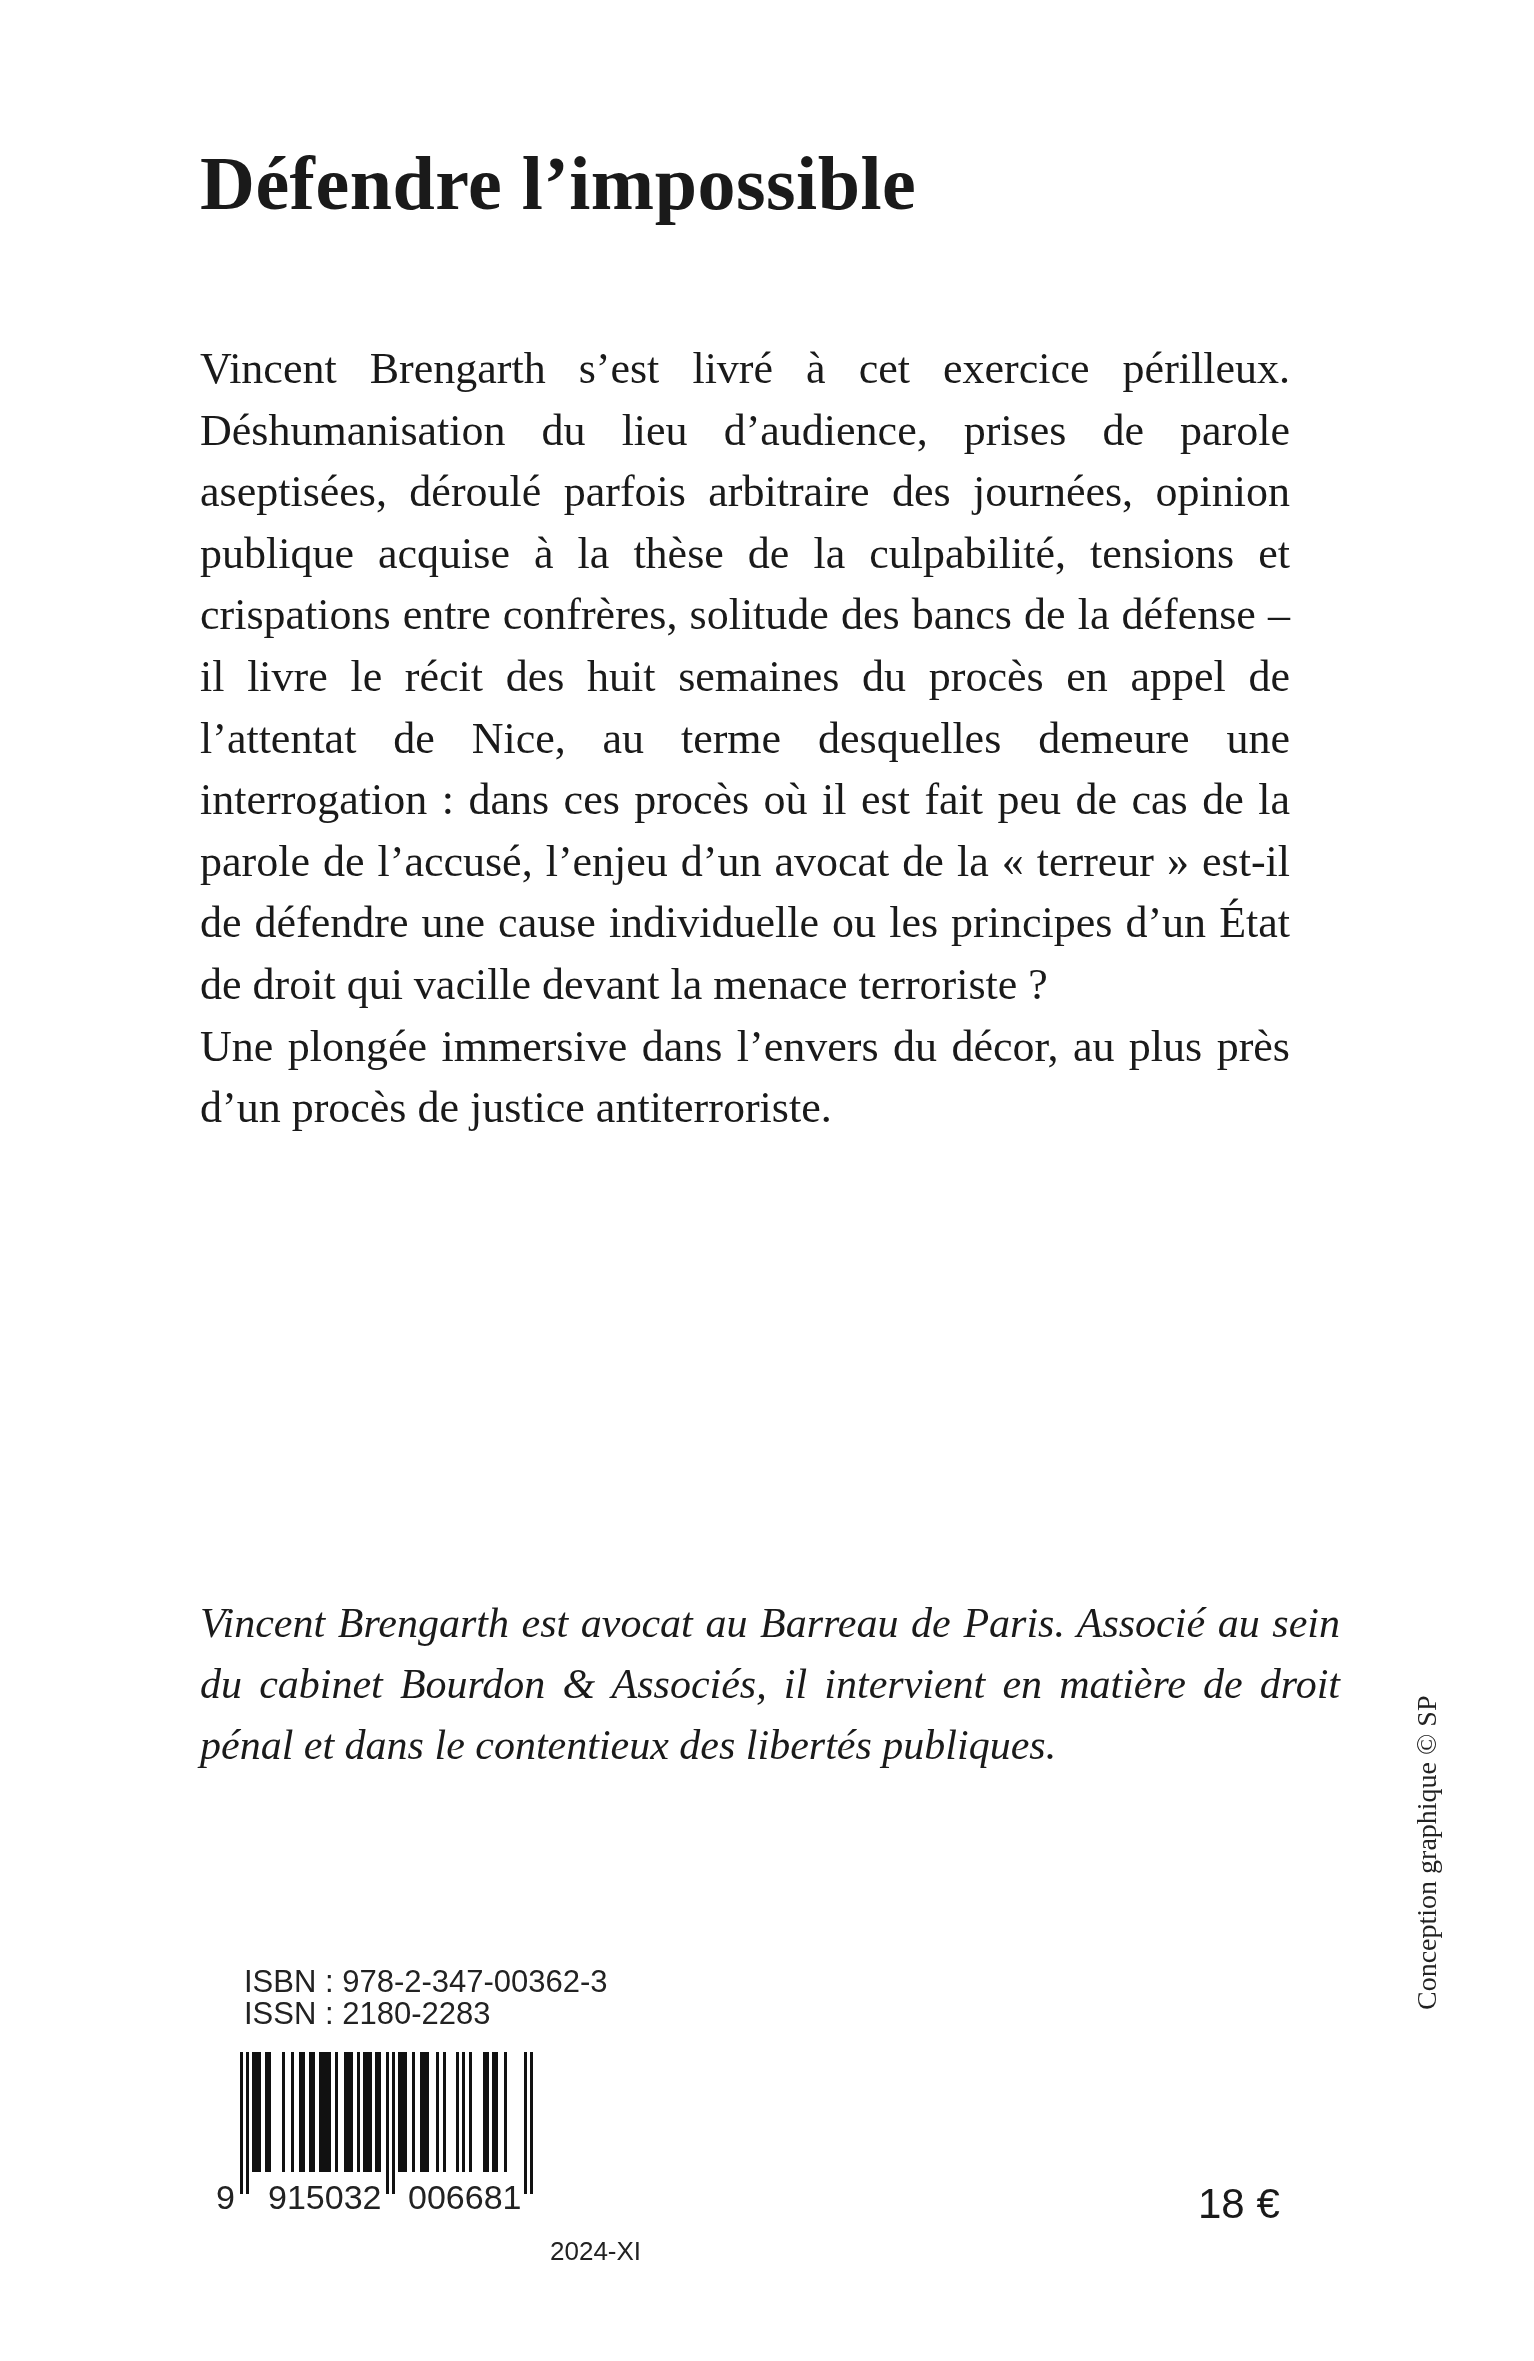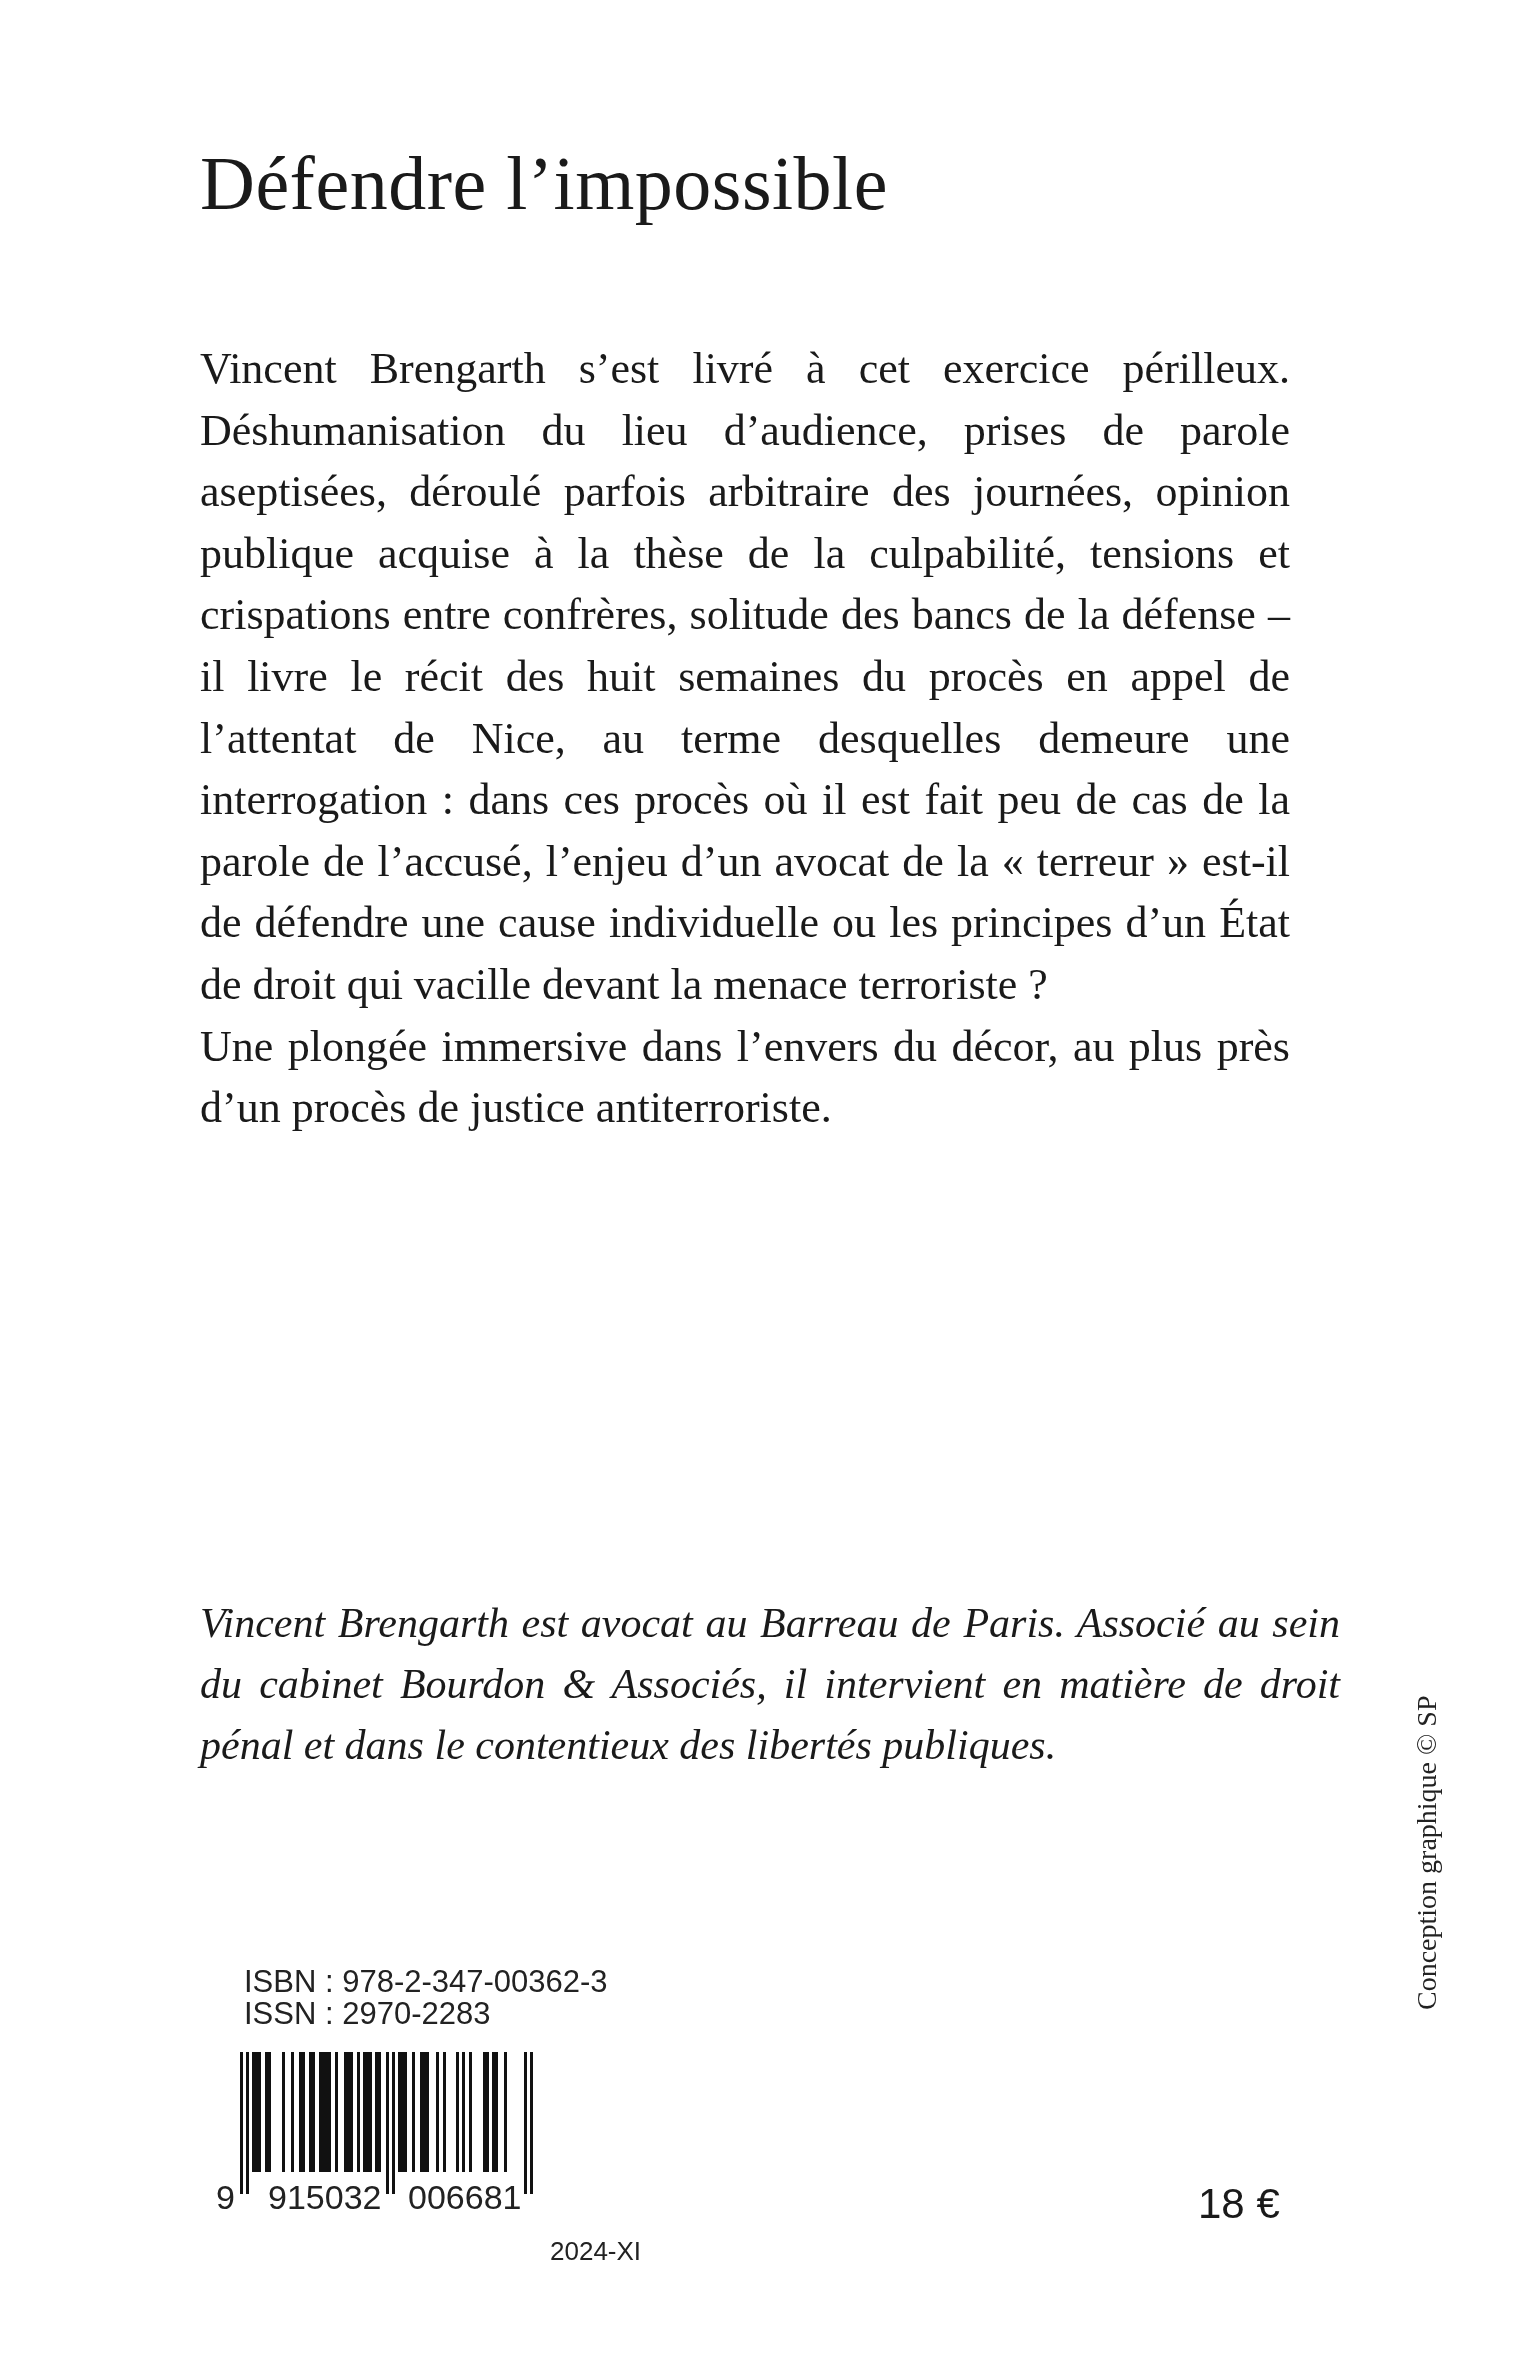--- a/index.html
+++ b/index.html
@@ -1,17 +1,17 @@
 <!DOCTYPE html>
 <html><head>
 <meta charset="utf-8">
 <style>
   html, body { margin:0; padding:0; background:#ffffff; }
   body { width:1534px; height:2361px; position:relative; overflow:hidden; color:#1a1a1a; }
-  .title { position:absolute; left:200px; top:140px; font-family:"Liberation Serif", serif; font-size:76px; font-weight:normal; letter-spacing:0.5px; color:#1a1a1a; margin:0; }
+  .title { position:absolute; left:200px; top:140px; font-family:"Liberation Serif", serif; font-size:76px; font-weight:bold; letter-spacing:0.5px; color:#1a1a1a; margin:0; }
   .body { position:absolute; left:200px; top:338px; width:1090px; font-family:"Liberation Serif", serif; font-size:44px; line-height:61.6px; color:#1a1a1a; text-align:justify; }
   .body p { margin:0; }
   .bio { position:absolute; left:200px; top:1593px; width:1140px; font-family:"Liberation Serif", serif; font-style:italic; font-size:42px; line-height:61px; color:#1a1a1a; text-align:justify; }
   .credit { position:absolute; left:1411px; top:2010px; transform-origin:0 0; transform:rotate(-90deg); font-family:"Liberation Serif", serif; font-size:28px; color:#222; white-space:nowrap; }
   .isbn { position:absolute; left:208px; top:1966px; font-family:"Liberation Sans", sans-serif; font-size:31px; line-height:32px; color:#222;margin-left:36px; }
   .barcode { position:absolute; left:240px; top:2052px; width:300px; height:142px; }
   .bc-nums { position:absolute; top:2178px; font-family:"Liberation Sans", sans-serif; font-size:34px; color:#222; }
   .price { position:absolute; left:1198px; top:2180px; font-family:"Liberation Sans", sans-serif; font-size:42px; color:#1a1a1a; }
   .code { position:absolute; left:550px; top:2236px; font-family:"Liberation Sans", sans-serif; font-size:26px; color:#222; }
 </style>
@@ -24,21 +24,21 @@
   <p>Vincent Brengarth s’est livré à cet exercice périlleux. Déshumanisation du lieu d’audience, prises de parole aseptisées, déroulé parfois arbitraire des journées, opinion publique acquise à la thèse de la culpabilité, tensions et crispations entre confrères, solitude des bancs de la défense – il livre le récit des huit semaines du procès en appel de l’attentat de Nice, au terme desquelles demeure une interrogation : dans ces procès où il est fait peu de cas de la parole de l’accusé, l’enjeu d’un avocat de la « terreur » est-il de défendre une cause individuelle ou les principes d’un État de droit qui vacille devant la menace terroriste ?</p>
   <p>Une plongée immersive dans l’envers du décor, au plus près d’un procès de justice antiterroriste.</p>
 </div>
 
 <div class="bio">Vincent Brengarth est avocat au Barreau de Paris. Associé au sein du cabinet Bourdon &amp; Associés, il intervient en matière de droit pénal et dans le contentieux des libertés publiques.</div>
 
 <div class="credit">Conception graphique © SP</div>
 
 <div class="isbn">
   <div>ISBN : 978-2-347-00362-3</div>
-  <div>ISSN : 2970-2283</div>
+  <div>ISSN : 2180-2283</div>
 </div>
 
 <svg class="barcode" viewBox="0 0 300 142" preserveAspectRatio="none">
   <g fill="#111">
     <rect x="0" y="0" width="3" height="142"></rect>
     <rect x="6" y="0" width="3" height="142"></rect>
     <rect x="12" y="0" width="9" height="120"></rect>
     <rect x="25" y="0" width="6" height="120"></rect>
     <rect x="42" y="0" width="3" height="120"></rect>
     <rect x="51" y="0" width="3" height="120"></rect>

